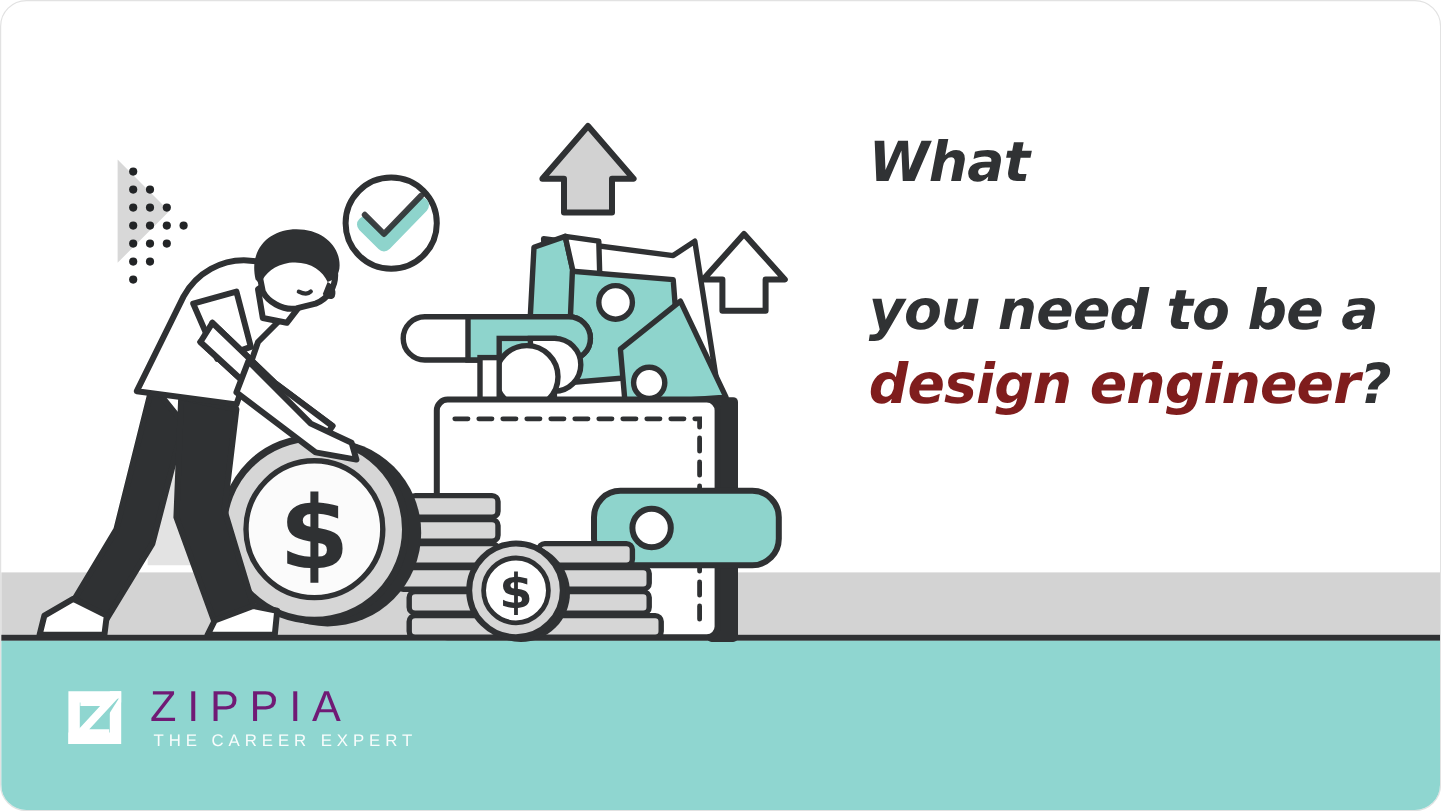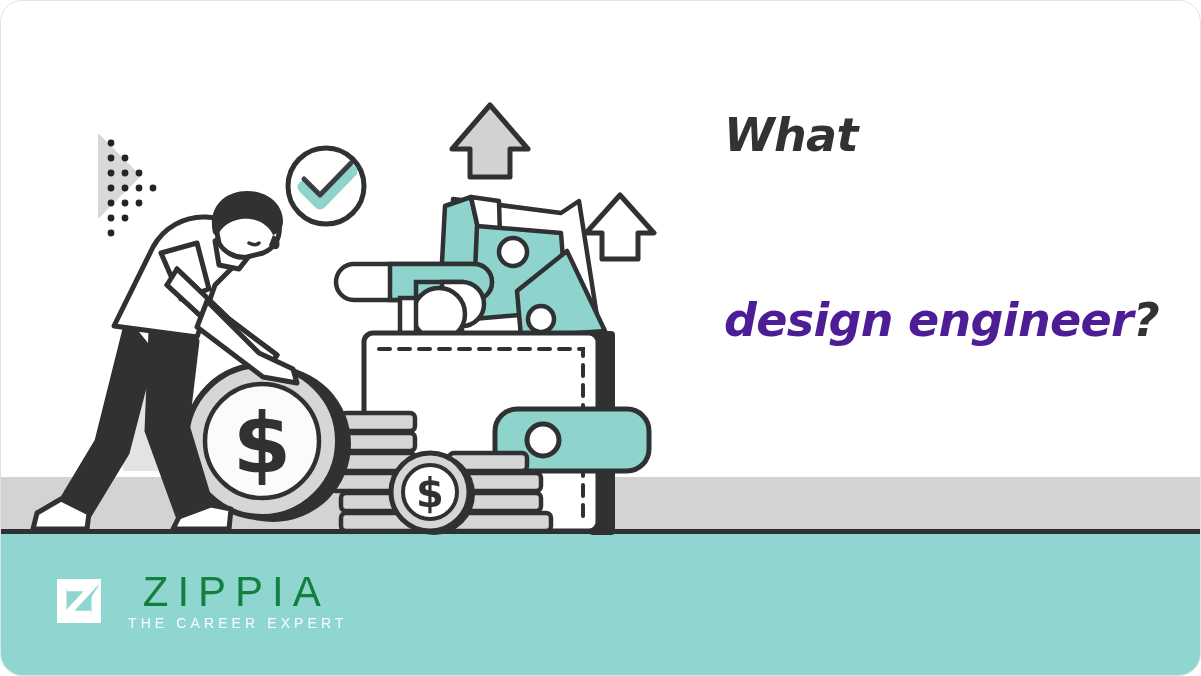--- a/index.html
+++ b/index.html
@@ -53,40 +53,39 @@
     width: 470px;
     font-family: "DejaVu Sans", sans-serif;
     font-style: italic;
     font-weight: bold;
     font-size: 46px;
     line-height: 1.34;
     letter-spacing: -0.7px;
     color: #303234;
     margin-left: 20px;
   }
-  .headline .accent { color: #4c1d95; }
+  .headline .accent { color: #7f1d1d; }
   
   .logo {
     position: absolute;
     left: 52px;
     top: 570px;
     display: flex;
     align-items: center;
     gap: 20px;
   }
   .logo-mark { width: 52px; height: 52px; display: block; }
   .logo-words { display: flex; flex-direction: column; gap: 3px; }
   .logo-name {
     font-family: "Liberation Sans", sans-serif;
     font-weight: normal;
-    font-size: 42px;
+    font-size: 36px;
     letter-spacing: 9px;
-    color: #15803d;
+    color: #701a75;
     line-height: 1;
-    text-align: center;
   }
   .logo-tag {
     font-family: "Liberation Sans", sans-serif;
     font-size: 14px;
     letter-spacing: 4.1px;
     color: #ffffff;
     line-height: 1;
     opacity: .95;
     padding-left: 3px;
   }
@@ -242,21 +241,21 @@
 
         <path d="M248 242 C252 244 256 244 258 242" fill="none" stroke="#2f3133" stroke-width="3.5" stroke-linecap="round"></path>
       </g>
 
     </g>
   </svg>
 
   <div class="headline">
     <span>What</span><br>
     <br>
-    <br>
+    <span>you need to be a</span><br>
     <span class="accent">design engineer</span><span>?</span>
   </div>
 
   <div class="logo">
     <svg class="logo-mark" viewBox="0 0 52 52">
       <path d="M3 3 H49 V14 H14 V22 H38 V30 H14 V38 H49 V49 H3 Z" fill="#ffffff" opacity="0"></path>
       <path d="M4 4 H48 V13.5 H13.5 V48 H4 Z" fill="#ffffff"></path>
       <path d="M48 48 H4 V38.5 H38.5 V4 H48 Z" fill="#ffffff"></path>
       <path d="M36 10 L16 42 H26 L46 10 Z" fill="#8fd6d0"></path>
       <path d="M14 13 L38 13 L14 39 L38 39" fill="none" stroke="#ffffff" stroke-width="6.5" stroke-linejoin="miter"></path>

